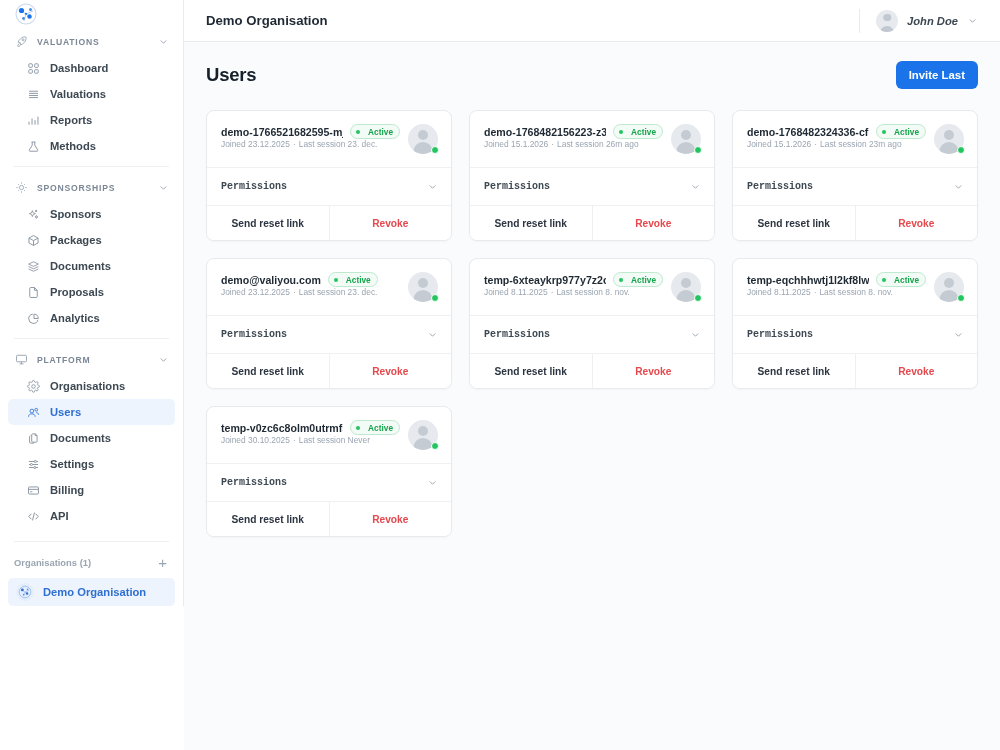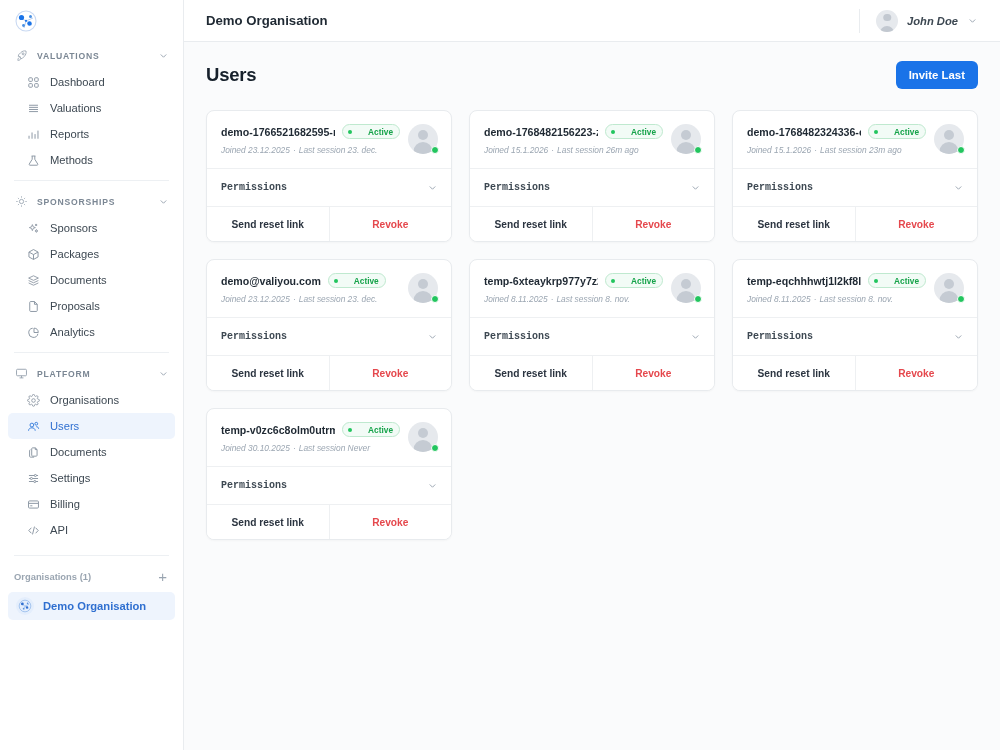--- a/index.html
+++ b/index.html
@@ -7,21 +7,21 @@
     width: 1000px; height: 750px;
     font-family: "Liberation Sans", sans-serif;
     background: #ffffff;
     overflow: hidden;
     -webkit-font-smoothing: antialiased;
   }
   #app { display: flex; width: 1000px; height: 750px; }
 
   
   .sidebar {
-    width: 184px; height: 750px;
+    width: 184px; height: 606px;
     background: #ffffff;
     border-right: 1px solid #e9ecef;
     display: flex; flex-direction: column;
     flex: 0 0 184px;
   }
   .logo-wrap { height: 42px; display: flex; align-items: center; padding: 0 14px; }
   .logo { width: 24px; height: 24px; }
   .nav { padding: 0 8px; }
 
   .section-head {
@@ -33,21 +33,21 @@
     font-size: 8.6px; letter-spacing: 0.8px; font-weight: 700;
     color: #7b8794; text-transform: uppercase; flex: 1;
   }
   .section-head .sh-icon { width: 14px; height: 14px; display:flex; align-items:center; justify-content:center; color:#9aa5b1; }
   .chev { width: 11px; height: 11px; color: #9aa5b1; }
 
   .nav-item {
     display: flex; align-items: center; gap: 10px;
     height: 26px; margin: 0 0 0 0; padding: 0 8px 0 18px;
     border-radius: 5px; cursor: pointer;
-    color: #3d4852; font-size: 11.2px; font-weight: 400;
+    color: #3d4852; font-size: 11.2px; font-weight: 700;
   }
   .nav-item .ni-icon { width: 14px; height: 14px; display:flex; align-items:center; justify-content:center; color:#8c97a3; flex:0 0 14px;}
   .nav-item.active { background: #eef4fd; color: #2f6fd0; }
   .nav-item.active .ni-icon { color: #3b7fdc; }
 
   .divider { height: 1px; background: #edf0f3; margin: 7px 6px; }
 
   .org-head {
     display: flex; align-items: center; height: 26px;
     padding: 0 8px 0 6px; margin-top: 2px;
@@ -91,27 +91,27 @@
     overflow: hidden; box-shadow: 0 1px 2px rgba(16,24,40,0.03);
   }
   .card-top { padding: 13px 13px 13px 14px; display: flex; align-items: flex-start; gap: 8px; min-height: 53px;}
   .ct-text { flex: 1; min-width: 0; }
   .ct-name-row { display: flex; align-items: center; gap: 7px; }
   .ct-name {
     font-size: 10.6px; font-weight: 700; color: #1f2933;
     white-space: nowrap; overflow: hidden; text-overflow: clip; max-width: 140px;
   }
   .badge {
-    display: inline-flex; align-items: center; gap: 16px;
+    display: inline-flex; align-items: center; gap: 8px;
     border: 1px solid #bfe9cf; background: #f2fbf6; color: #16a34a;
     border-radius: 9px; padding: 1.5px 6px 1.5px 5px;
     font-size: 8.3px; font-weight: 700; white-space: nowrap; flex: 0 0 auto;
   }
   .badge .dot { width: 4px; height: 4px; border-radius: 50%; background: #22c55e; }
-  .ct-meta { margin-top: 6px; font-size: 8.4px; color: #9aa5b1; font-weight: 400; white-space: nowrap; font-style: italic; }
+  .ct-meta { font-size: 8.4px; color: #9aa5b1; font-weight: 400; white-space: nowrap; }
   .ct-meta .sep { margin: 0 3px; }
   .ct-avatar {
     width: 30px; height: 30px; border-radius: 50%; background: #e6e9ed;
     position: relative; flex: 0 0 30px; overflow: visible;
   }
   .ct-avatar .head { position:absolute; left:50%; top:6px; transform:translateX(-50%); width:10px;height:10px;border-radius:50%;background:#c5cbd3;}
   .ct-avatar .body { position:absolute; left:50%; bottom:0; transform:translateX(-50%); width:19px;height:12px;border-radius:10px 10px 0 0;background:#c5cbd3;}
   .ct-avatar .clip { position:absolute; inset:0; border-radius:50%; overflow:hidden; }
   .ct-avatar .online {
     position: absolute; right: -1px; bottom: 0px; width: 8.5px; height: 8.5px;

